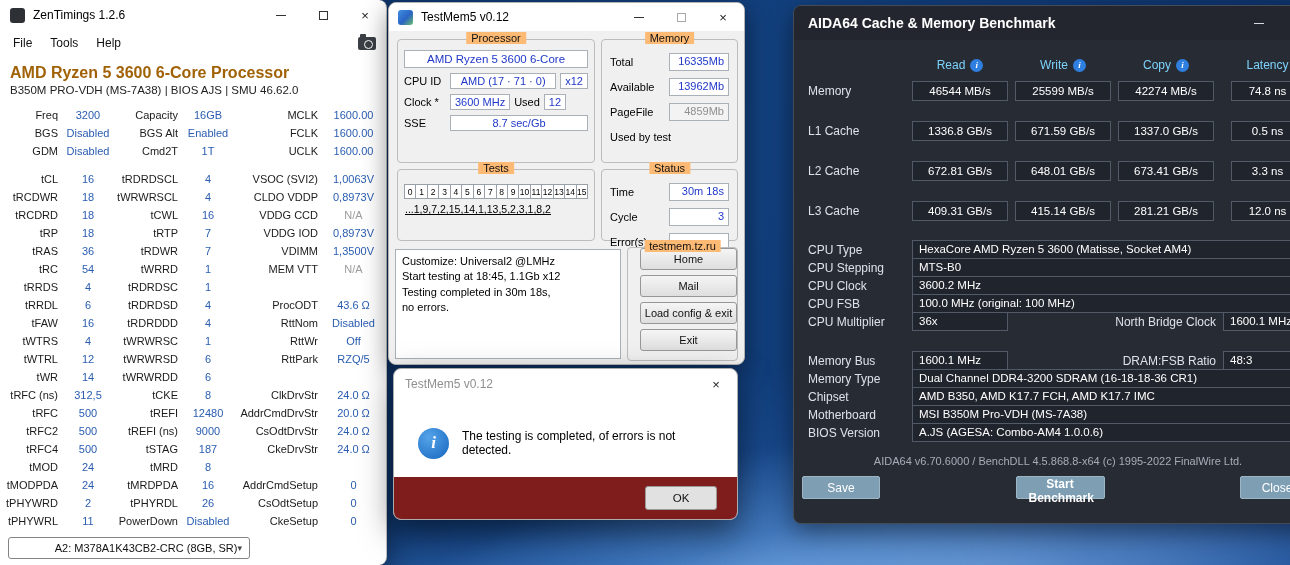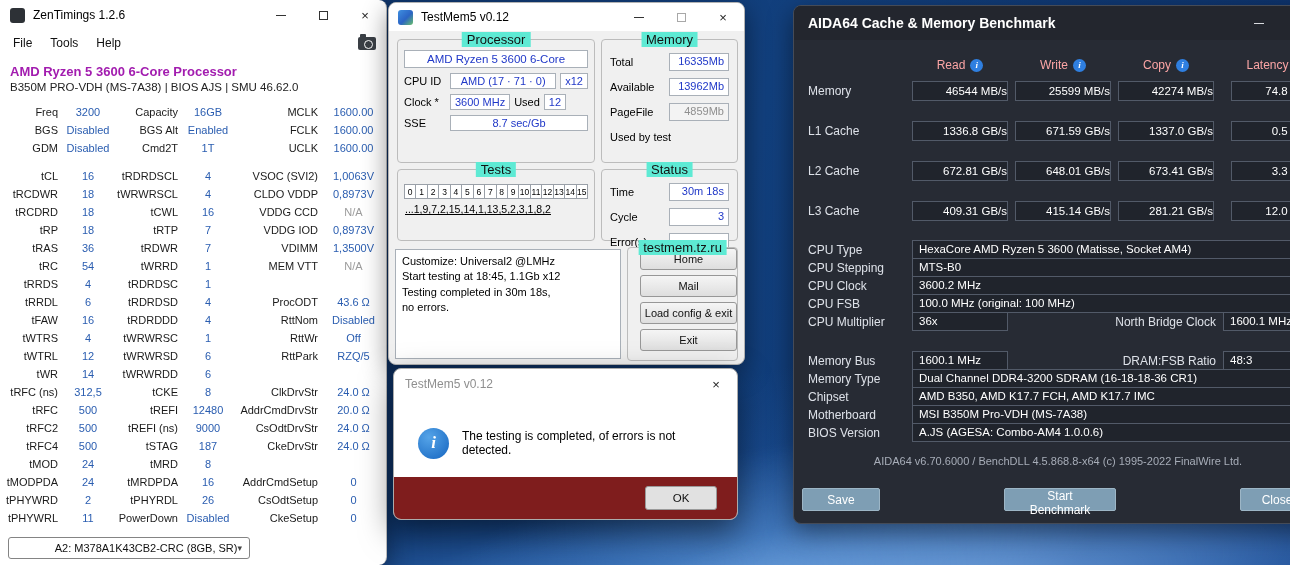--- a/index.html
+++ b/index.html
@@ -30,21 +30,21 @@
   .wbtn { width:42px; height:30px; display:flex; align-items:center; justify-content:center;
           font-size:13px; color:#222; }
   .min-glyph { width:10px; height:1px; background:#333; display:inline-block; }
   .box-glyph { width:9px; height:9px; border:1px solid #333; display:inline-block; }
   .box-glyph.disabled { border-color:#a8a8a8; }
   .zt-menubar { height:26px; display:flex; align-items:center; padding:0 10px 0 4px; }
   .zt-menu-item { font-size:12px; color:#111; padding:3px 9px; }
   .cam { position:relative; width:18px; height:13px; background:#3a3f45; border-radius:2px; margin-left:auto; }
   .cam::before { content:""; position:absolute; top:-3px; left:2px; width:6px; height:3px; background:#3a3f45; border-radius:1px 1px 0 0; }
   .cam::after { content:""; position:absolute; top:3px; left:6px; width:7px; height:7px; border:1.5px solid #fff; border-radius:50%; }
-  .zt-cpu { font-size:13px; font-weight:bold; color:#a21caf; padding:8px 10px 1px; }
+  .zt-cpu { font-size:16px; font-weight:bold; color:#a16207; padding:8px 10px 1px; }
   .zt-board { font-size:11.5px; color:#222; padding:1px 10px 0; }
   .zt-grid { padding:10px 5px 0; }
   .zt-row { display:grid; grid-template-columns:60px 46px 74px 46px 94px 57px; height:18px; align-items:center; }
   .zt-row-gap { margin-top:10px; }
   .zt-l { text-align:right; padding-right:7px; font-size:11px; color:#1b1b1b; white-space:nowrap; }
   .zt-v { text-align:center; font-size:11px; color:#2a5db0; white-space:nowrap; }
   .zt-v.na { color:#9b9b9b; }
   .zt-dropdown { position:absolute; left:8px; bottom:6px; width:242px; height:22px; background:#fff;
     border:1px solid #848484; border-radius:3px; display:flex; align-items:center; justify-content:flex-end;
     padding:0 7px; font-size:11px; color:#111; }
@@ -52,22 +52,22 @@
 
   
   .tm5 { left:388px; top:2px; width:357px; height:363px; background:#f0f0f0; border-radius:8px;
          border:1px solid #b3b3b3; overflow:hidden; }
   .tm5-titlebar { height:28px; background:#fff; display:flex; align-items:center; padding-left:9px; }
   .tm5-appicon { width:15px; height:15px; border-radius:3px; margin-right:8px;
     background:linear-gradient(135deg,#3f8fe0 0%, #2b64c4 55%, #69c06a 100%); }
   .tm5-title { font-size:12px; color:#000; flex:1; }
   .tm5 .wbtn { height:28px; }
   .grp { position:absolute; border:1px solid #bcbcbc; border-radius:4px; }
-  .grp-label { position:absolute; top:-8px; left:50%; transform:translateX(-50%); background:#5eead4;
-    padding:0 5px; font-size:13px; color:#111; white-space:nowrap; }
+  .grp-label { position:absolute; top:-8px; left:50%; transform:translateX(-50%); background:#fdba74;
+    padding:0 5px; font-size:11px; color:#111; white-space:nowrap; }
   .grp-proc   { left:8px;   top:36px;  width:198px; height:124px; }
   .grp-mem    { left:212px; top:36px;  width:137px; height:124px; }
   .grp-tests  { left:8px;   top:166px; width:198px; height:72px; }
   .grp-status { left:212px; top:166px; width:137px; height:72px; }
   .grp-tz     { left:238px; top:244px; width:111px; height:114px;padding-left:12px; }
   .tm-box { background:#fff; border:1px solid #a9b0b8; color:#2038c8; font-size:11px; padding:1px 4px;
             white-space:nowrap; }
   .tm-box.muted { color:#8f8f8f; background:#f3f3f3; }
   .proc-name { margin:10px 6px 0; text-align:center; padding:2px 0; font-size:11.5px; }
   .tm-row { display:flex; align-items:center; gap:4px; margin:5px 6px 0; font-size:11px; color:#000; }
@@ -112,42 +112,42 @@
   .aida-title { font-size:14px; font-weight:bold; color:#fff; flex:1; }
   .aida .wbtn { color:#d8dadf; height:34px; }
   .aida .min-glyph { background:#d8dadf; }
   .ab-area { margin:16px 13px 0 14px; }
   .ab-row, .ab-header { display:flex; align-items:center; height:20px; margin-bottom:20px; }
   .ab-header { height:18px; margin-bottom:7px; }
   .ab-label { width:97px; font-size:12px; color:#dde1e8; white-space:nowrap; }
   .ab-c   { width:96px; margin-left:7px; }
   .ab-lat { width:73px; margin-left:17px; }
   .ab-cell { border:1px solid #525a68; background:#20242c; height:20px; line-height:18px;
-    text-align:right; font-size:11.5px; color:#fff; white-space:nowrap; }
+    text-align:center; font-size:11.5px; color:#fff; white-space:nowrap; }
   .ab-hcell { display:flex; align-items:center; justify-content:center; gap:5px; }
-  .ab-htext { font-size:12px; color:#fca5a5; }
+  .ab-htext { font-size:12px; color:#7dd3fc; }
   .ab-info { width:13px; height:13px; border-radius:50%; background:#2f7fe0; color:#fff; font-size:9px;
     font-weight:bold; display:inline-flex; align-items:center; justify-content:center;
     font-family:"Liberation Serif", serif; font-style:italic; flex:none; }
   .ai-area { margin:1px 13px 0 14px; }
   .ai-row { display:flex; align-items:center; height:19px; margin-top:-1px; }
   .ai-row.ai-gap { margin-top:20px; }
   .ai-label { width:97px; font-size:12px; color:#dde1e8; white-space:nowrap; }
   .ai-cell { border:1px solid #525a68; background:#20242c; height:19px; line-height:17px;
     font-size:11.5px; color:#fff; padding:0 6px; white-space:nowrap; overflow:hidden; }
   .ai-wide { flex:1; margin-left:7px; }
   .ai-narrow { width:96px; margin-left:7px; flex:none; }
   .ai-label2 { margin-left:auto; font-size:12px; color:#dde1e8; padding-right:7px; white-space:nowrap; }
   .ai-cell2 { width:86px; flex:none; }
   .aida-footer { margin-top:13px; text-align:center; font-size:11px; color:#a7adb8; }
   .aida-btns { position:absolute; left:8px; right:8px; bottom:12px; display:flex; align-items:center; }
   .abtn { height:23px; background:#7e9eb4; border:1px solid #9db6c6; border-radius:2px; color:#fff;
     font-size:12px; padding:0 12px; font-family:"Liberation Sans", sans-serif; }
   .abtn-save { width:78px; }
-  .abtn-start { margin:0 auto; width:112px; }
+  .abtn-start { margin:12px auto; width:89px;font-weight:bold; }
   .abtn-close { width:74px; }
 </style>
 </head>
 <body>
 
 <div class="wallpaper">
   <div class="rb rb1"></div>
   <div class="rb rb2"></div>
   <div class="rb rb3"></div>
 </div>

